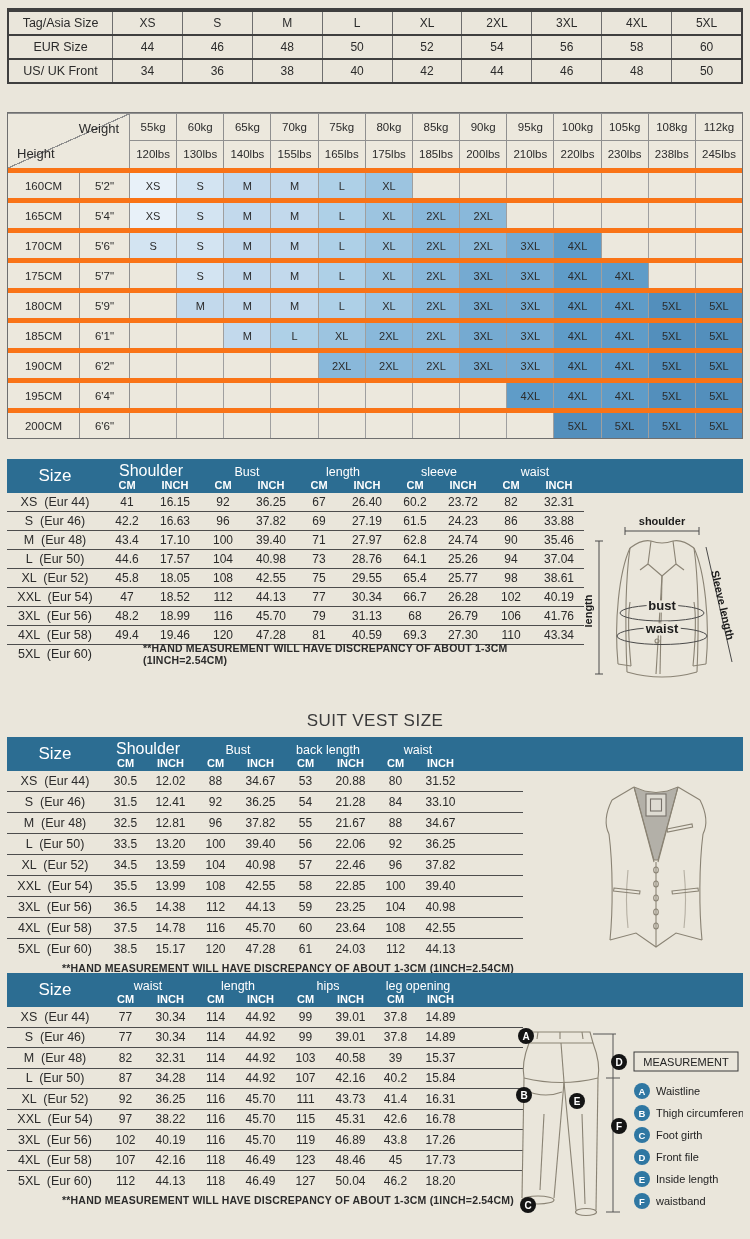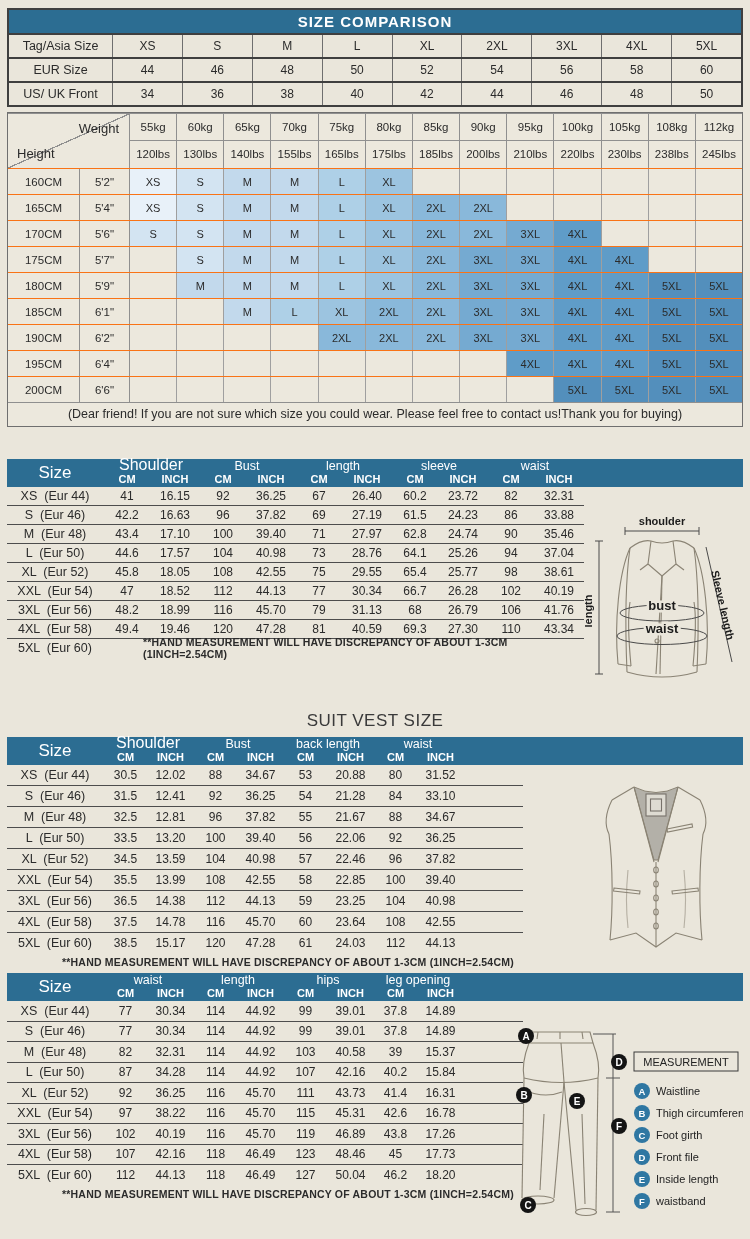--- a/index.html
+++ b/index.html
@@ -22,34 +22,34 @@
   .rc-corner { flex:0 0 121px; position:relative; border-right:1px solid #8f8f8f;
        background-image:linear-gradient(to bottom right, transparent calc(50% - 0.6px),
          #8f8f8f calc(50% - 0.6px), #8f8f8f calc(50% + 0.6px), transparent calc(50% + 0.6px)); }
   .rc-corner .w { position:absolute; top:7px; right:10px; font-size:13px; }
   .rc-corner .h { position:absolute; bottom:7px; left:9px; font-size:13px; }
   .rc-weights { flex:1; display:flex; }
   .rc-wcol { flex:1; border-right:1px solid #8f8f8f; text-align:center; font-size:11.5px; }
   .rc-wcol:last-child { border-right:none; }
   .rc-kg { height:26px; line-height:26px; border-bottom:1px solid #8f8f8f; }
   .rc-lbs { height:27px; line-height:27px; }
-  .rc-row { display:flex; height:25px; border-top:1px solid #f97316; }
+  .rc-row { display:flex; height:25px; border-top:5px solid #f97316; }
   .rc-cm  { flex:0 0 71px; border-right:1px solid #8f8f8f; font-size:11.5px; display:flex; align-items:center; justify-content:center; }
   .rc-ft  { flex:0 0 49px; border-right:1px solid #8f8f8f; font-size:11.5px; display:flex; align-items:center; justify-content:center; }
   .rc-cell{ flex:1; border-right:1px solid #9f9f9f; font-size:11px; display:flex; align-items:center; justify-content:center; }
   .rc-cell:last-child { border-right:none; }
   .rc-note { height:23px; border-top:1px solid #8f8f8f; text-align:center; line-height:23px; font-size:12.5px; }
 
   
   .m-section { position:absolute; left:7px; width:736px; }
   .coat  { top:456px; }
   .vest  { top:710px; }
   .pants { top:970px; }
   .m-title { text-align:center; font-size:17px; letter-spacing:0.5px; color:#3a3a3a; height:24px; line-height:22px; }
-  .m-head { display:flex; height:28px; background:#2c6d92; color:#fff; margin-top:3px; }
+  .m-head { display:flex; height:34px; background:#2c6d92; color:#fff; margin-top:3px; }
   .m-size { flex:0 0 96px; display:flex; align-items:center; justify-content:center; font-size:17px; }
   .m-groups { display:flex; }
   .coat .m-groups { flex:0 0 480px; }
   .vest .m-groups, .pants .m-groups { flex:0 0 360px; }
   .m-group { flex:1; display:flex; flex-direction:column; justify-content:flex-end; padding-bottom:2px; }
   .g-label { text-align:center; font-size:12.5px; line-height:14px; white-space:nowrap; }
   .coat .m-group:first-child .g-label, .vest .m-group:first-child .g-label { font-size:16px; line-height:16px; }
   .g-units { display:flex; }
   .g-units span { flex:1; text-align:center; font-size:11px; font-weight:bold; }
   .m-row { display:flex; align-items:center; border-bottom:1px solid #4d4d4d; }
@@ -70,21 +70,20 @@
   .diag-vest  { right:4px;  top:60px;  }
   .diag-pants { right:0px;  top:52px;  }
   svg text { font-family:"Liberation Sans", sans-serif; }
 </style>
 </head>
 <body>
 
 <div class="canvas">
 
   <section class="sec-a">
-    <div class="sc-title">SIZE COMPARISON</div>
     <div id="sc-rows">
         <div class="sc-row">
           <div class="sc-cell sc-label">Tag/Asia Size</div>
           <div class="sc-cell sc-val">XS</div>
           <div class="sc-cell sc-val">S</div>
           <div class="sc-cell sc-val">M</div>
           <div class="sc-cell sc-val">L</div>
           <div class="sc-cell sc-val">XL</div>
           <div class="sc-cell sc-val">2XL</div>
           <div class="sc-cell sc-val">3XL</div>
@@ -327,21 +326,20 @@
           <div class="rc-cell"></div>
           <div class="rc-cell"></div>
           <div class="rc-cell"></div>
           <div class="rc-cell"></div>
           <div class="rc-cell" style="background: rgb(83, 143, 188);">5XL</div>
           <div class="rc-cell" style="background: rgb(83, 143, 188);">5XL</div>
           <div class="rc-cell" style="background: rgb(83, 143, 188);">5XL</div>
           <div class="rc-cell" style="background: rgb(83, 143, 188);">5XL</div>
         </div>
       </div>
-    <div class="rc-note">(Dear friend! If you are not sure which size you could wear. Please feel free to contact us!Thank you for buying)</div>
   </section>
 
   <section class="m-section coat">
     <div class="m-head">
       <div class="m-size">Size</div>
       <div id="coat-groups" class="m-groups">
           <div class="m-group">
             <div class="g-label">Shoulder</div>
             <div class="g-units">
               <span>CM</span>

